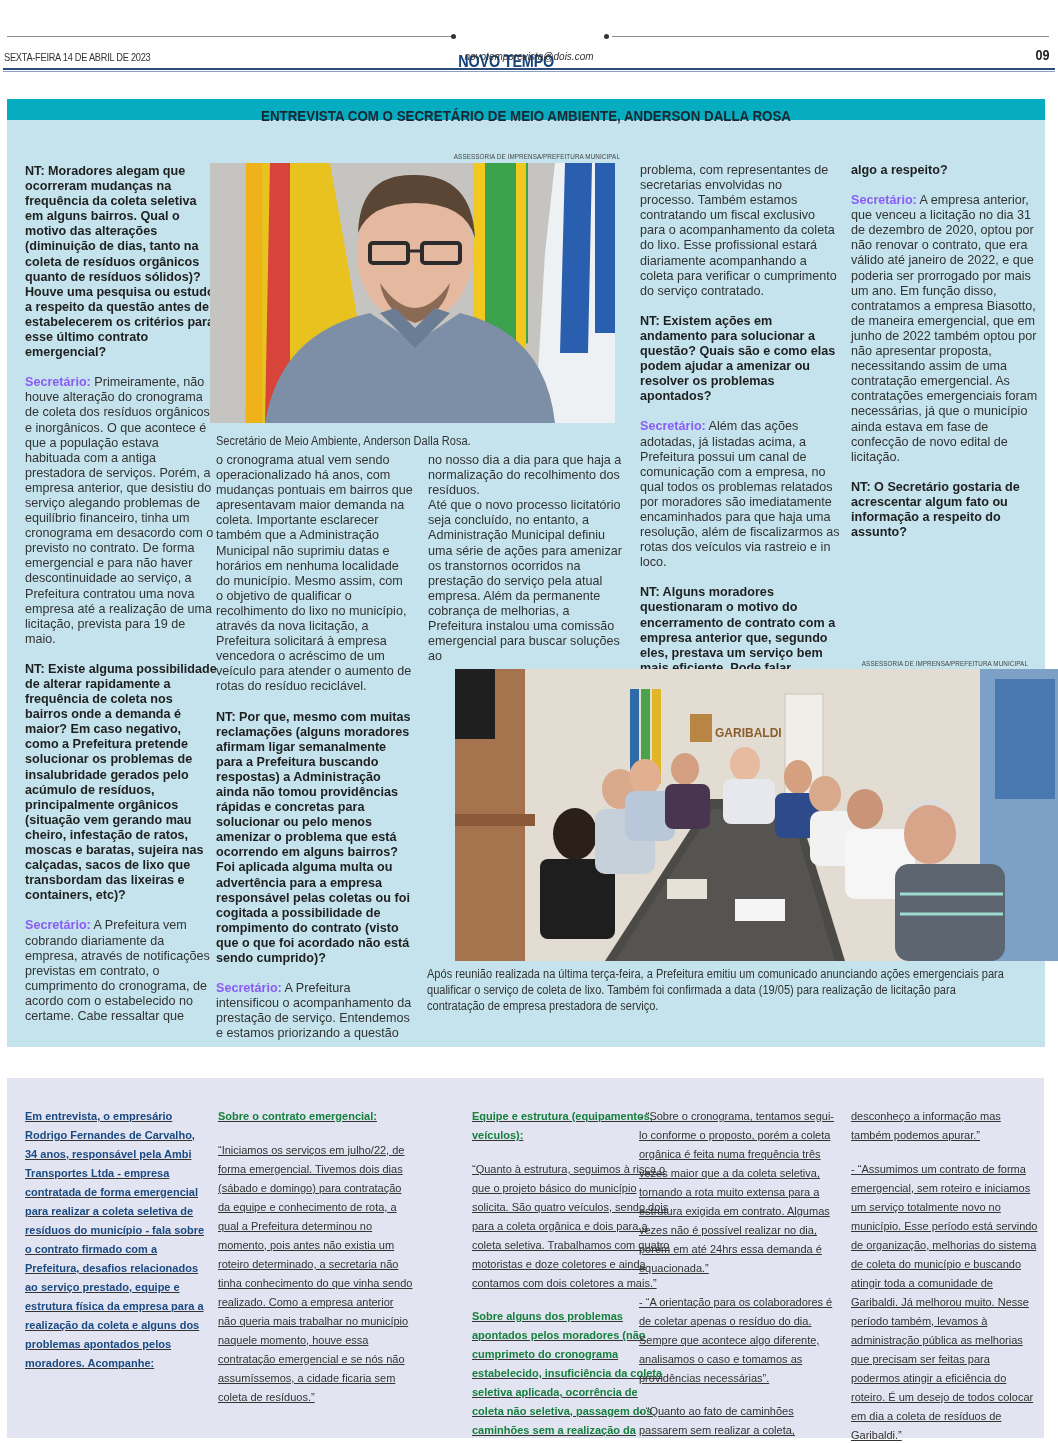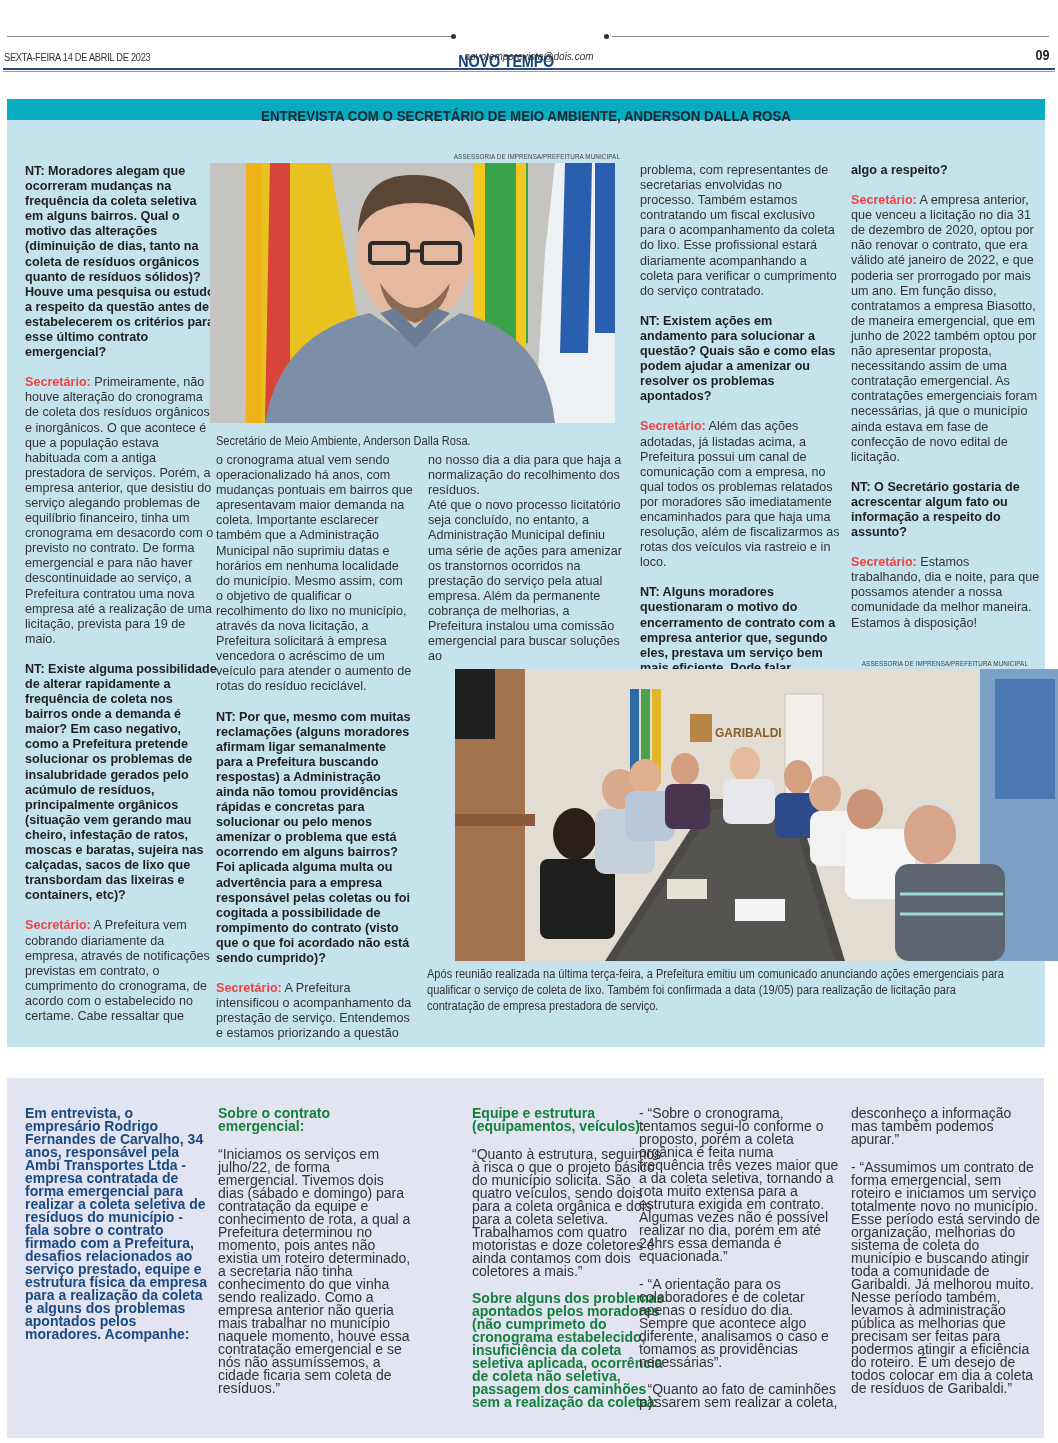--- a/index.html
+++ b/index.html
@@ -21,34 +21,34 @@
 
   
   .interview { position: absolute; left: 7px; top: 99px; width: 1038px; height: 948px; background: #c4e3ec; }
   .interview-title { height: 21px; background: #06acc0; color: #1d2530; font-weight: bold; font-size: 14.5px; text-align: center; line-height: 34px; letter-spacing: 0px; }
   .interview-title span { display: inline-block; transform: scaleX(0.92); }
 
   .col { position: absolute; font-size: 12.6px; line-height: 15.1px; color: #333; }
   .col p { margin-bottom: 15px; }
   .col p.tight { margin-bottom: 0; }
   .q { font-weight: bold; color: #1f1f1f; }
-  .lbl { font-weight: bold; color: #ef4444; }
+  .lbl { font-weight: bold; color: #8b5cf6; }
 
   .credit { position: absolute; font-size: 7px; letter-spacing: 0.1px; color: #444; text-transform: uppercase; transform: scaleX(0.9); transform-origin: right; text-align: right; }
 
   .photo { position: absolute; overflow: hidden; }
   .photo1 { left: 210px; top: 163px; width: 405px; height: 260px; background: #b8b6b2; }
   .photo2 { left: 421px; top: 669px; width: 607px; height: 292px; background: #d9d3c9; margin-left: 34px; }
 
   .caption1 { position: absolute; left: 216px; top: 434px; font-size: 12px; color: #333; transform: scaleX(0.92); transform-origin: left; }
   .caption2 { position: absolute; left: 427px; top: 966px; width: 640px; font-size: 12px; line-height: 16px; color: #333; transform: scaleX(0.92); transform-origin: left; }
 
   
   .bottom { position: absolute; left: 7px; top: 1078px; width: 1037px; height: 360px; background: #e3e4f1; }
-  .bcol { position: absolute; font-size: 14px; line-height: 13px; color: #333; }
+  .bcol { position: absolute; font-size: 11px; line-height: 19px; color: #333; text-decoration: underline; }
   .bcol p { margin-bottom: 14.5px; }
   .lead { color: #1a4a82; font-weight: bold; }
   .bhead { font-weight: bold; color: #15803d; }
 </style>
 </head>
 <body>
 
 <div>
   <div class="mast-line l" style="width:446px;"></div>
   <div class="mast-dot" style="left:451px;"></div>
@@ -122,21 +122,20 @@
   <p>problema, com representantes de secretarias envolvidas no processo. Também estamos contratando um fiscal exclusivo para o acompanhamento da coleta do lixo. Esse profissional estará diariamente acompanhando a coleta para verificar o cumprimento do serviço contratado.</p>
   <p class="q">NT: Existem ações em andamento para solucionar a questão? Quais são e como elas podem ajudar a amenizar ou resolver os problemas apontados?</p>
   <p><span class="lbl">Secretário:</span><span> Além das ações adotadas, já listadas acima, a Prefeitura possui um canal de comunicação com a empresa, no qual todos os problemas relatados por moradores são imediatamente encaminhados para que haja uma resolução, além de fiscalizarmos as rotas dos veículos via rastreio e in loco.</span></p>
   <p class="q tight">NT: Alguns moradores questionaram o motivo do encerramento de contrato com a empresa anterior que, segundo eles, prestava um serviço bem mais eficiente. Pode falar</p>
 </div>
 
 <div class="col" style="left:851px; top:163px; width:190px;">
   <p class="q">algo a respeito?</p>
   <p><span class="lbl">Secretário:</span><span> A empresa anterior, que venceu a licitação no dia 31 de dezembro de 2020, optou por não renovar o contrato, que era válido até janeiro de 2022, e que poderia ser prorrogado por mais um ano. Em função disso, contratamos a empresa Biasotto, de maneira emergencial, que em junho de 2022 também optou por não apresentar proposta, necessitando assim de uma contratação emergencial. As contratações emergenciais foram necessárias, já que o município ainda estava em fase de confecção de novo edital de licitação.</span></p>
   <p class="q">NT: O Secretário gostaria de acrescentar algum fato ou informação a respeito do assunto?</p>
-  <p class="tight"><span class="lbl">Secretário:</span><span> Estamos trabalhando, dia e noite, para que possamos atender a nossa comunidade da melhor maneira. Estamos à disposição!</span></p>
 </div>
 
 <div class="credit" style="left:808px; top:660px; width:220px;">ASSESSORIA DE IMPRENSA/PREFEITURA MUNICIPAL</div>
 <div class="photo photo2">
   <svg width="607" height="292" viewBox="0 0 607 292">
     <rect width="607" height="292" fill="#e2dcd2"></rect>
     <rect x="0" y="0" width="70" height="292" fill="#a5744f"></rect>
     <rect x="0" y="0" width="40" height="70" fill="#1f1f1f"></rect>
     <rect x="0" y="145" width="80" height="12" fill="#8a5a3a"></rect>
     <rect x="330" y="25" width="38" height="135" fill="#f1eee9" stroke="#c9c3b8"></rect>

